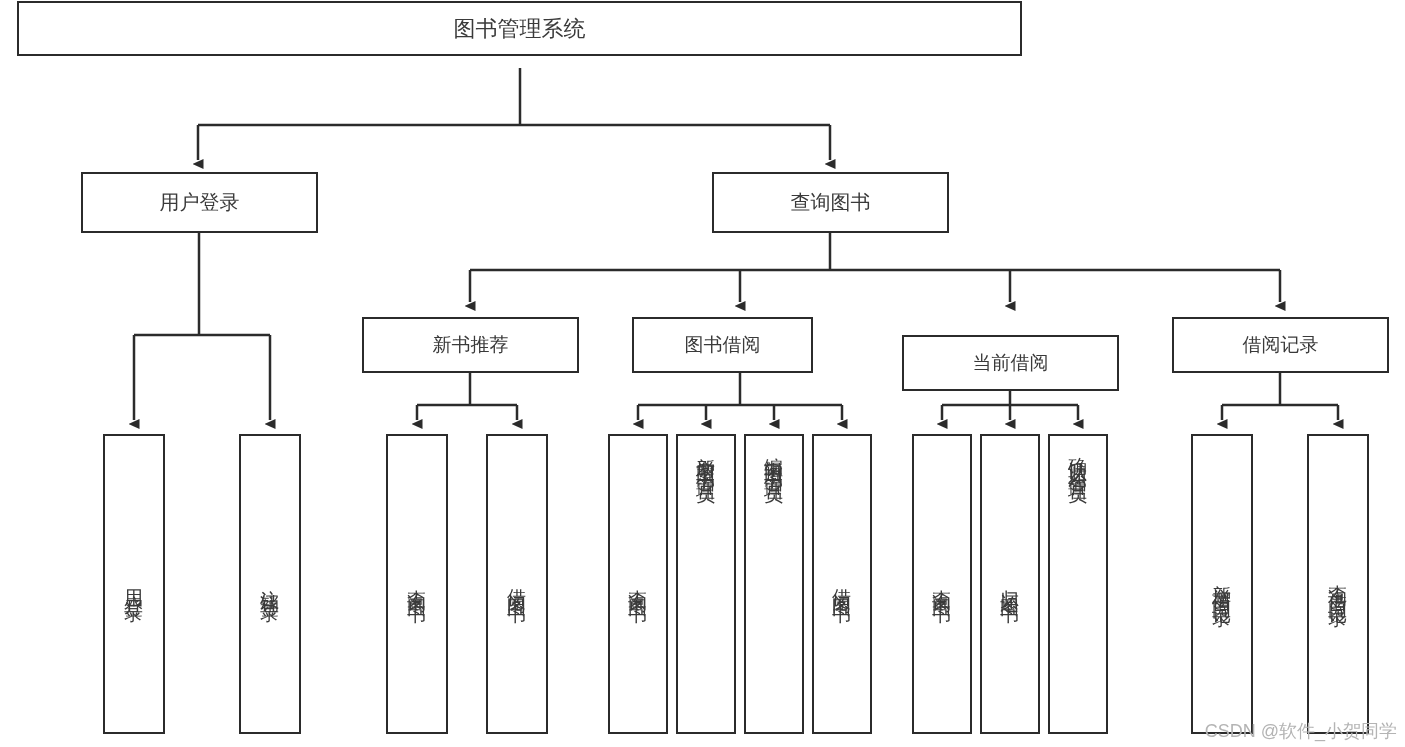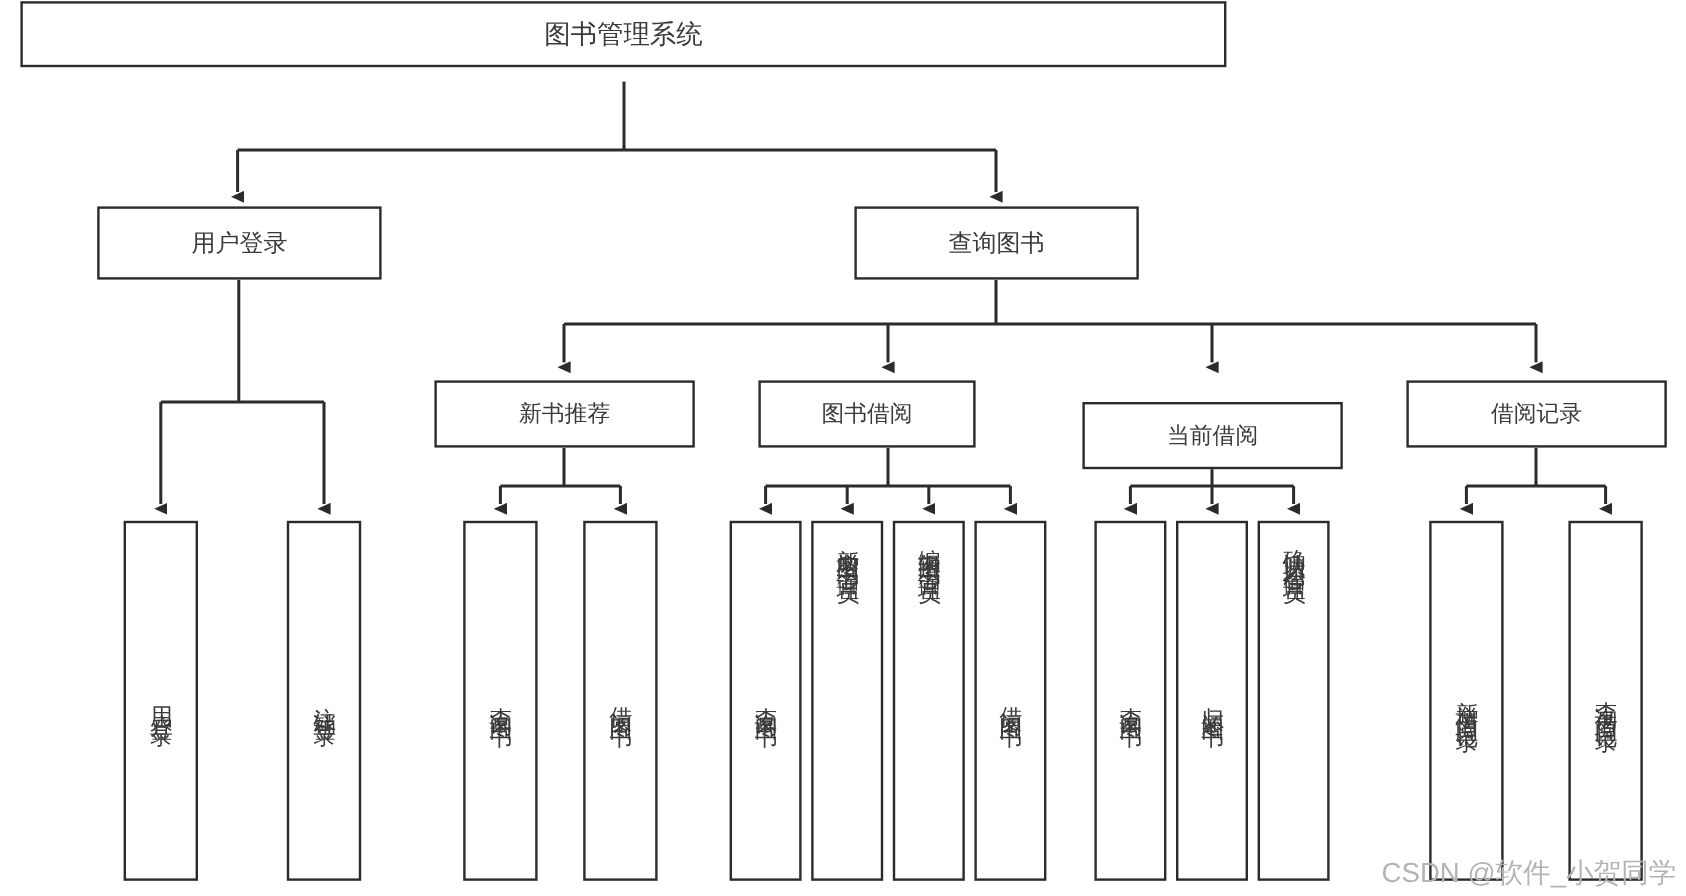--- a/index.html
+++ b/index.html
@@ -66,21 +66,21 @@
   .node.leaf.long {
     align-items: flex-start;
   }
   .node.leaf.long .vtext {
     letter-spacing: 4px;
   }
   .watermark {
     position: absolute;
     right: 8px;
     bottom: 4px;
-    font-size: 23px;
+    font-size: 18px;
     color: #b4b4b4;
     z-index: 5;
     white-space: nowrap;
   }
 </style>
 </head>
 <body>
 
 <div id="canvas">
 

